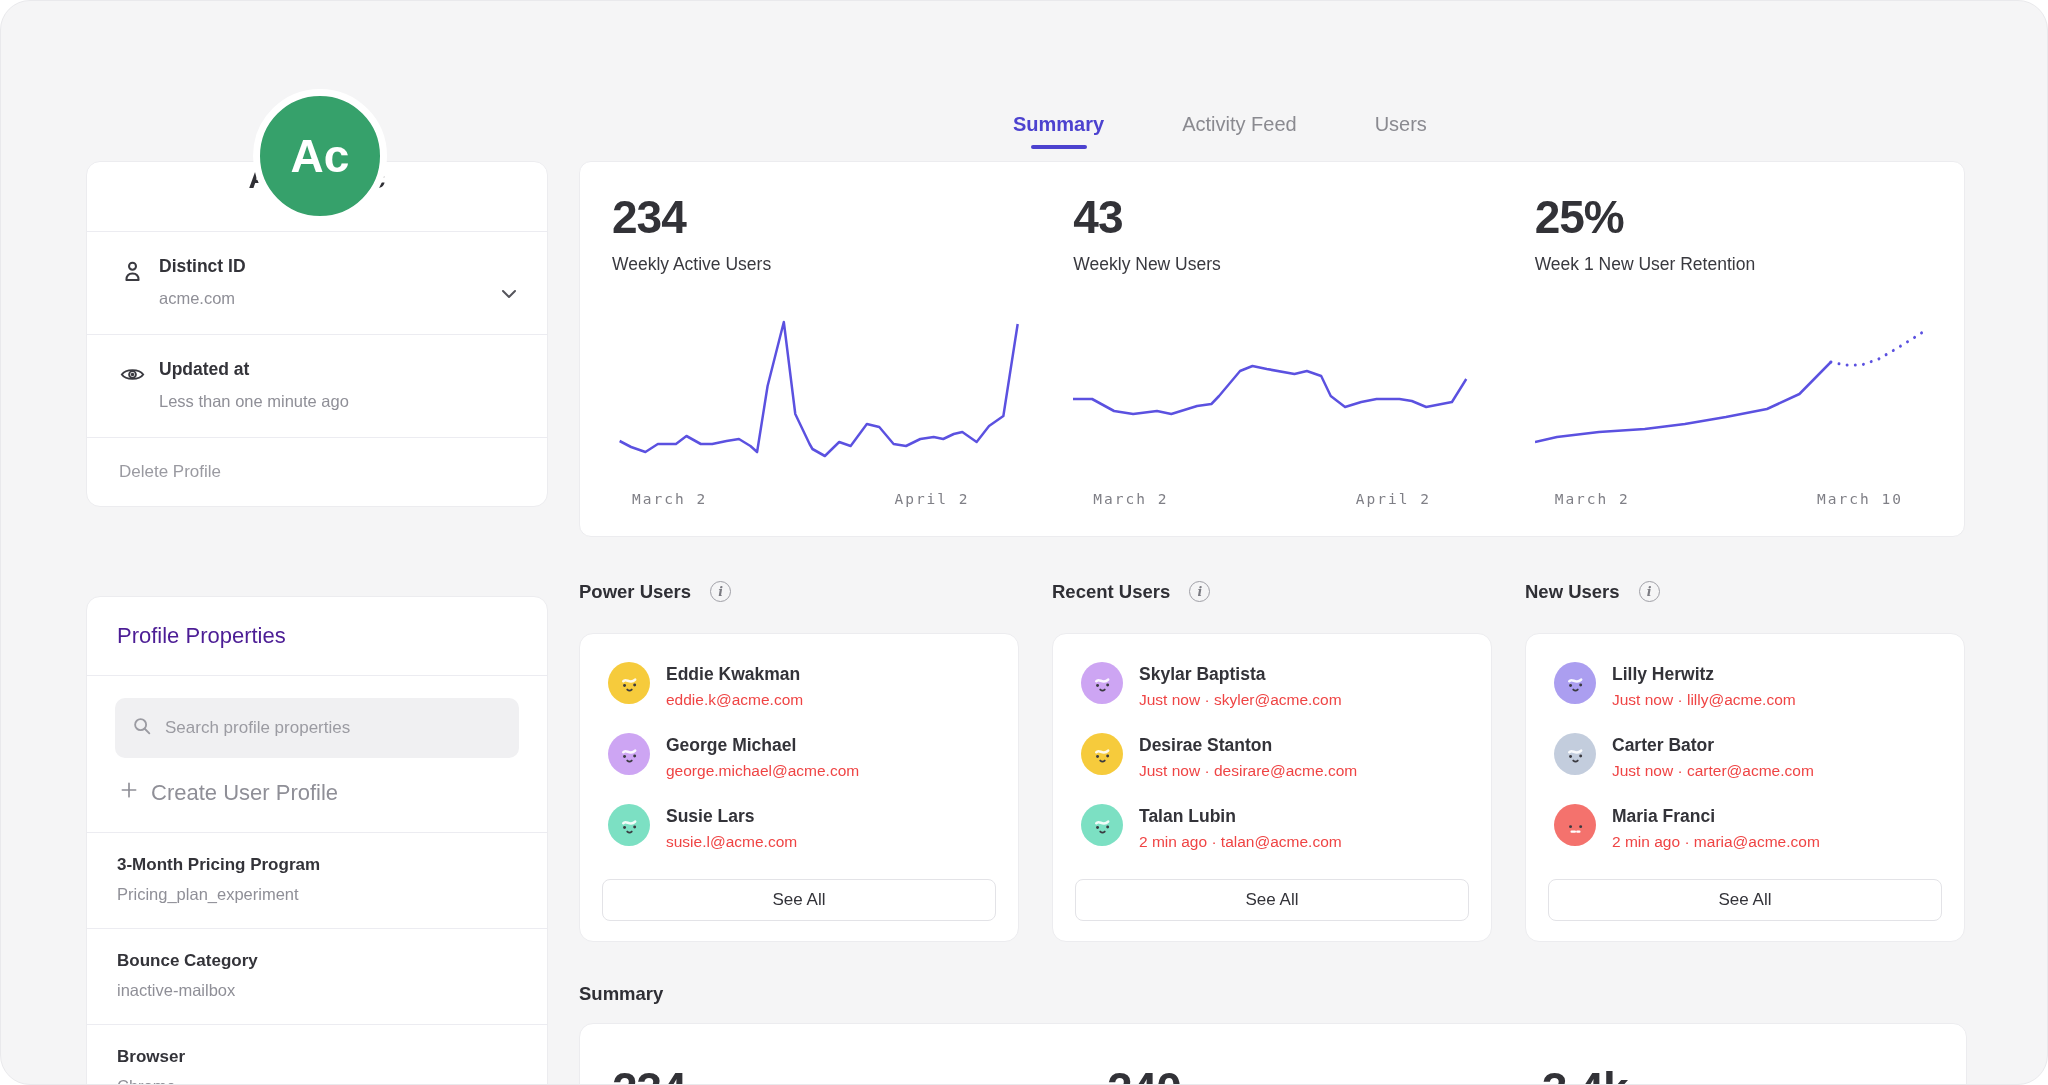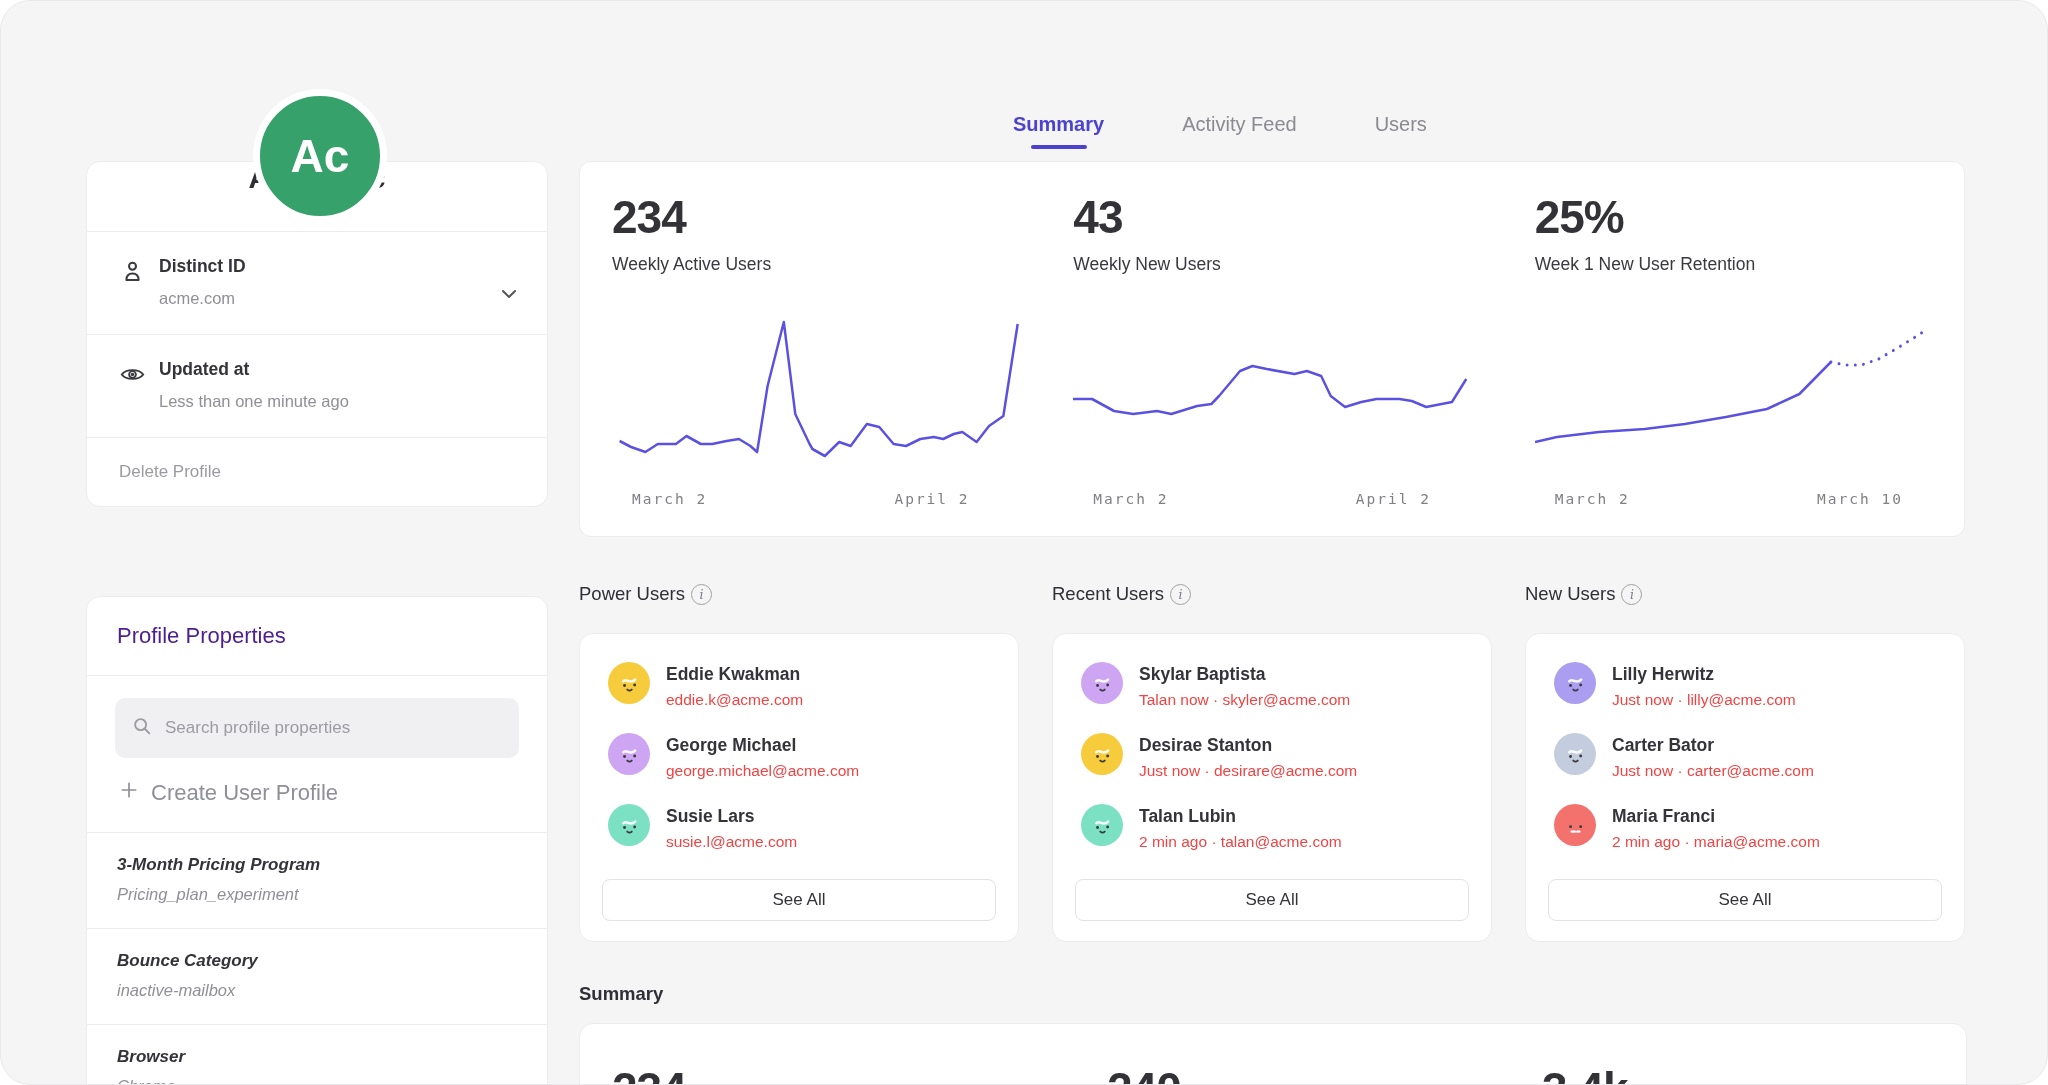--- a/index.html
+++ b/index.html
@@ -25,21 +25,21 @@
 
   .props-card{position:absolute;left:85px;top:595px;width:460px;height:620px;z-index:2;}
   .props-head{padding:26px 30px;font-size:22px;font-weight:400;color:#4c1d95;}
   .search-wrap{margin:22px 28px 0 28px;height:52px;background:#f0f0f2;border-radius:10px;
     display:flex;align-items:center;padding:4px 16px;}
   .search-wrap input{border:none;background:transparent;outline:none;font-size:17px;color:#55555c;
     margin-left:10px;width:100%;font-family:"Liberation Sans",sans-serif;}
   .search-wrap input::placeholder{color:#9b9ba2;}
   .create-row{display:flex;align-items:center;gap:12px;padding:22px 32px 26px 32px;color:#8f8f97;
     font-size:22px;cursor:pointer;}
-  .prop-row{padding:22px 30px 24px 30px;font-style:italic;}
+  .prop-row{padding:22px 30px 24px 30px;}
   .p-label{font-size:17px;font-weight:700;color:#333339;}
   .p-value{font-size:16.5px;color:#8f8f97;margin-top:10px;}
 
   
   .tabs{position:absolute;left:1012px;top:112px;display:flex;gap:78px;z-index:2;}
   .tab{font-size:20px;font-weight:500;color:#8a8a90;cursor:pointer;text-align:center;}
   .tab.active{color:#4c42cf;font-weight:700;}
   .tab.active::after{content:"";display:block;width:56px;height:4px;border-radius:2px;
     background:#4c42cf;margin:9px auto 0 auto;}
 
@@ -51,21 +51,21 @@
   .stat-label{font-size:17.5px;color:#39393f;margin-top:10px;}
   .spark{margin-top:34px;display:block;}
   .ticks{position:relative;height:22px;margin-top:12px;font-family:"DejaVu Sans Mono",monospace;
     font-size:14.5px;color:#7f7f86;letter-spacing:2px;}
   .tick1{position:absolute;left:20px;}
   .tick2{position:absolute;left:68%;}
 
   
   .lists{position:absolute;left:578px;top:580px;width:1386px;display:flex;gap:33px;}
   .list-col{width:440px;box-sizing:border-box;}
-  .list-head{display:flex;align-items:center;gap:6px;font-size:18.5px;font-weight:400;color:#2f2f35;height:26px;}
+  .list-head{display:flex;gap:19px;font-size:18.5px;font-weight:700;color:#2f2f35;height:26px;}
   .info{width:21px;height:21px;border-radius:50%;border:1.5px solid #a0a0a7;color:#7b7b82;
     font-family:"DejaVu Serif",serif;font-style:italic;font-size:12.5px;display:inline-flex;
     align-items:center;justify-content:center;box-sizing:border-box;cursor:pointer;}
   .list-card{margin-top:26px;border-radius:14px;padding:28px 22px 20px 22px;box-sizing:border-box;}
   .u-row{display:flex;gap:16px;margin:0 6px 24px 6px;cursor:pointer;}
   .u-avatar{width:42px;height:42px;border-radius:50%;flex:0 0 42px;display:flex;align-items:center;
     justify-content:center;}
   .u-name{font-size:17.5px;font-weight:700;color:#333339;padding-top:2px;}
   .u-sub{font-size:15.5px;color:#ef4444;margin-top:6px;}
   .see-all{margin-top:4px;height:42px;border:1px solid #e3e3e7;border-radius:8px;background:#fff;
@@ -274,21 +274,21 @@
           <div class="u-avatar" style="background: rgb(205, 165, 243);">
             <svg viewBox="0 0 24 24" width="27" height="27">
                 <path d="M6.5 10 C9 6.5, 12.5 13.5, 17 8.5" stroke="#ffffff" stroke-width="2.3" fill="none" stroke-linecap="round" opacity="0.9"></path>
                 <circle cx="7.6" cy="13.8" r="1.3" fill="#3a3a40"></circle>
                 <circle cx="16.6" cy="13.4" r="1.3" fill="#3a3a40"></circle>
                 <path d="M10 17.4 Q12 19.2 14 17.4" stroke="#3a3a40" stroke-width="1.6" fill="none" stroke-linecap="round"></path>
               </svg>
           </div>
           <div>
             <div class="u-name">Skylar Baptista</div>
-            <div class="u-sub">Talan now · skyler@acme.com</div>
+            <div class="u-sub">Just now · skyler@acme.com</div>
           </div>
         </div>
         <div class="u-row">
           <div class="u-avatar" style="background: rgb(246, 203, 60);">
             <svg viewBox="0 0 24 24" width="27" height="27">
                 <path d="M6.5 10 C9 6.5, 12.5 13.5, 17 8.5" stroke="#ffffff" stroke-width="2.3" fill="none" stroke-linecap="round" opacity="0.9"></path>
                 <circle cx="7.6" cy="13.8" r="1.3" fill="#3a3a40"></circle>
                 <circle cx="16.6" cy="13.4" r="1.3" fill="#3a3a40"></circle>
                 <path d="M10 17.4 Q12 19.2 14 17.4" stroke="#3a3a40" stroke-width="1.6" fill="none" stroke-linecap="round"></path>
               </svg>

